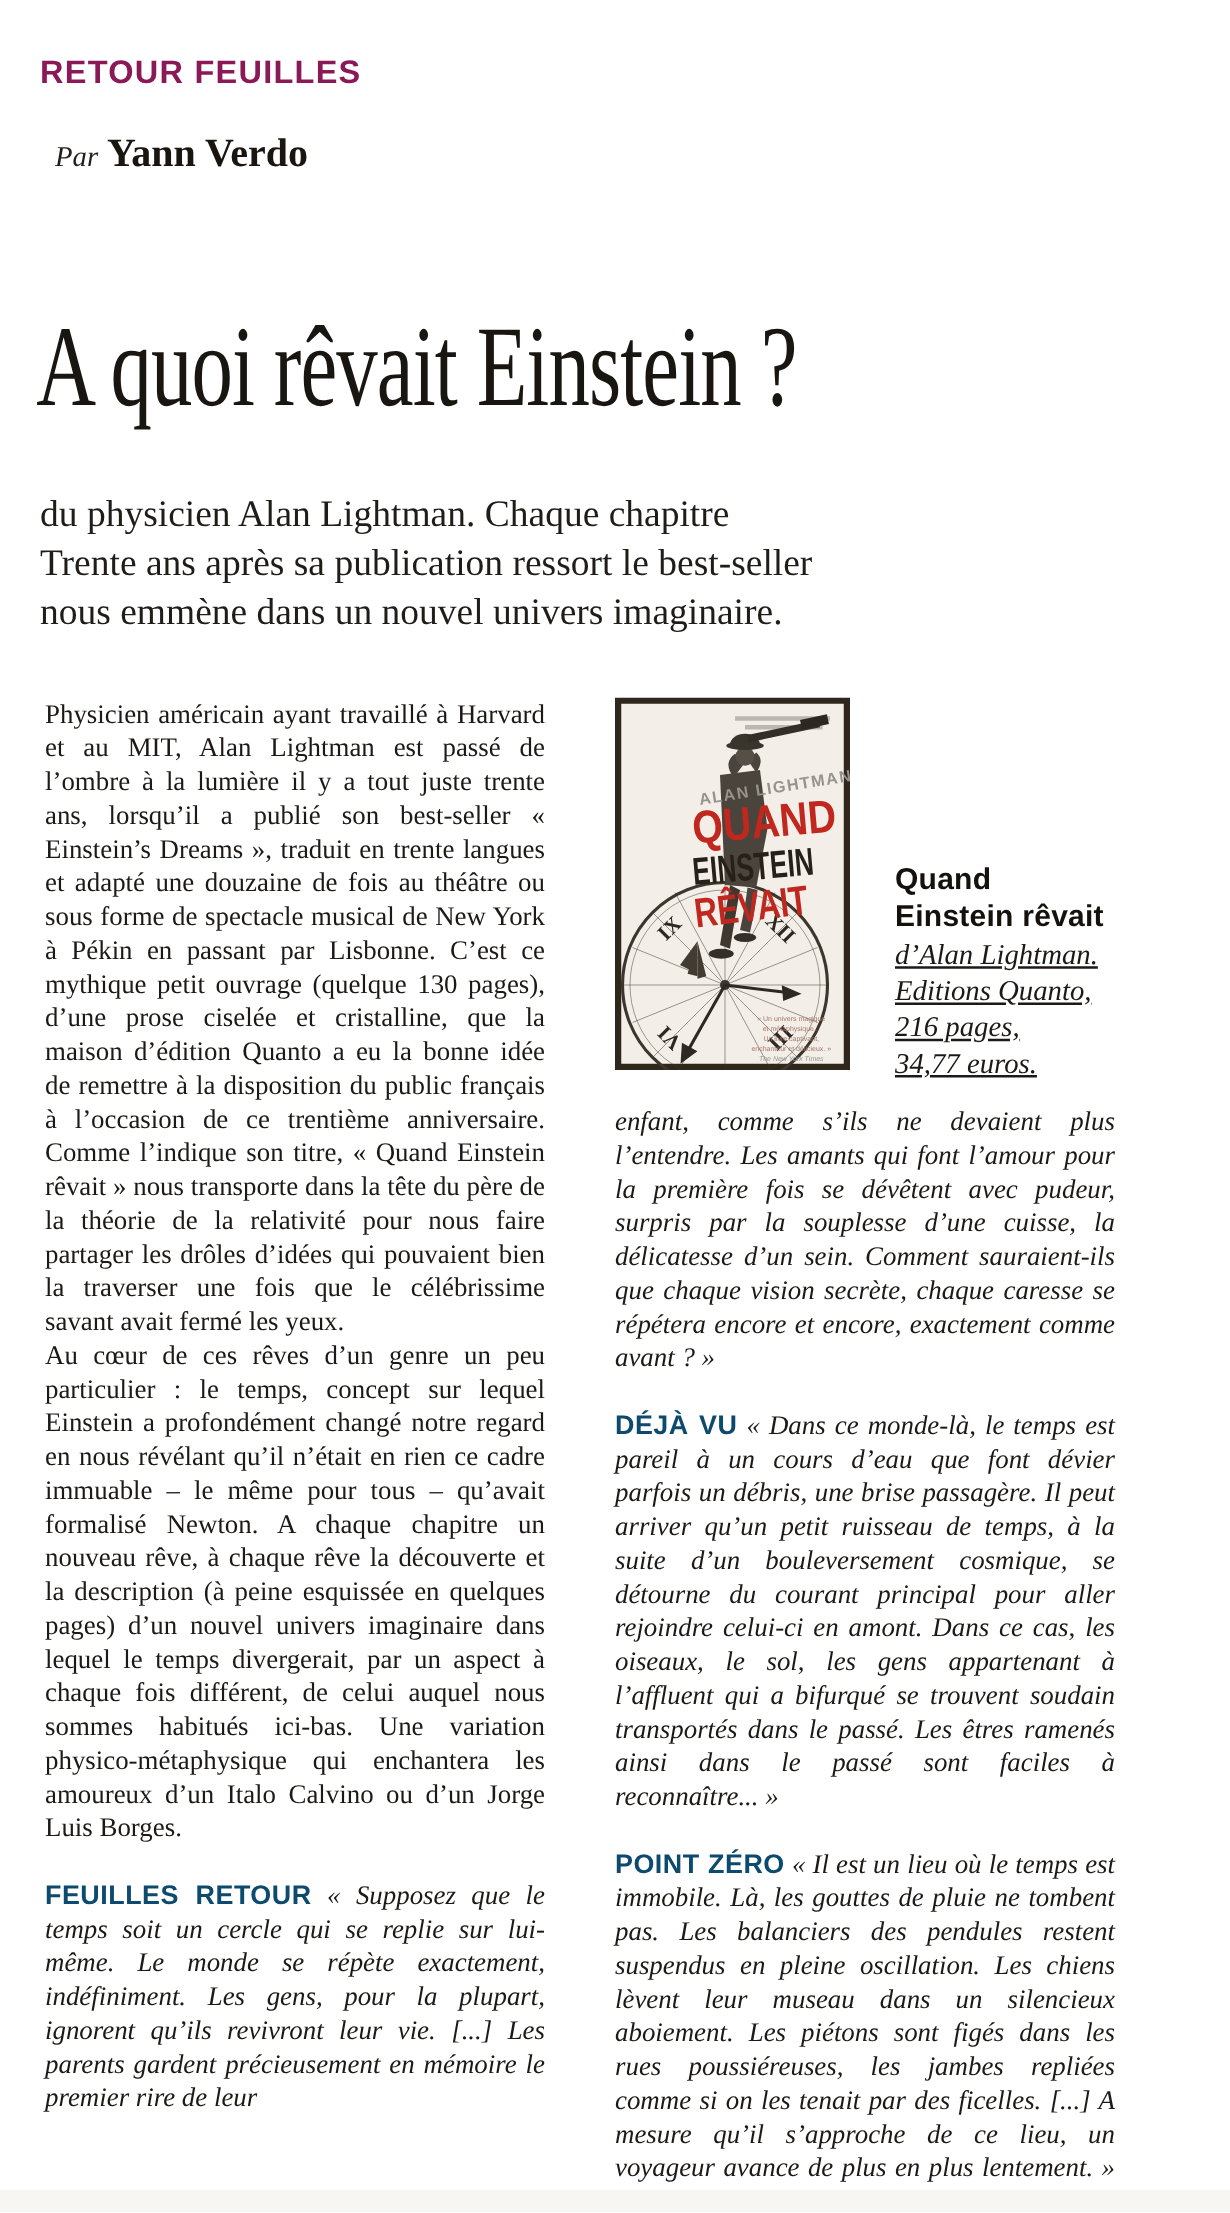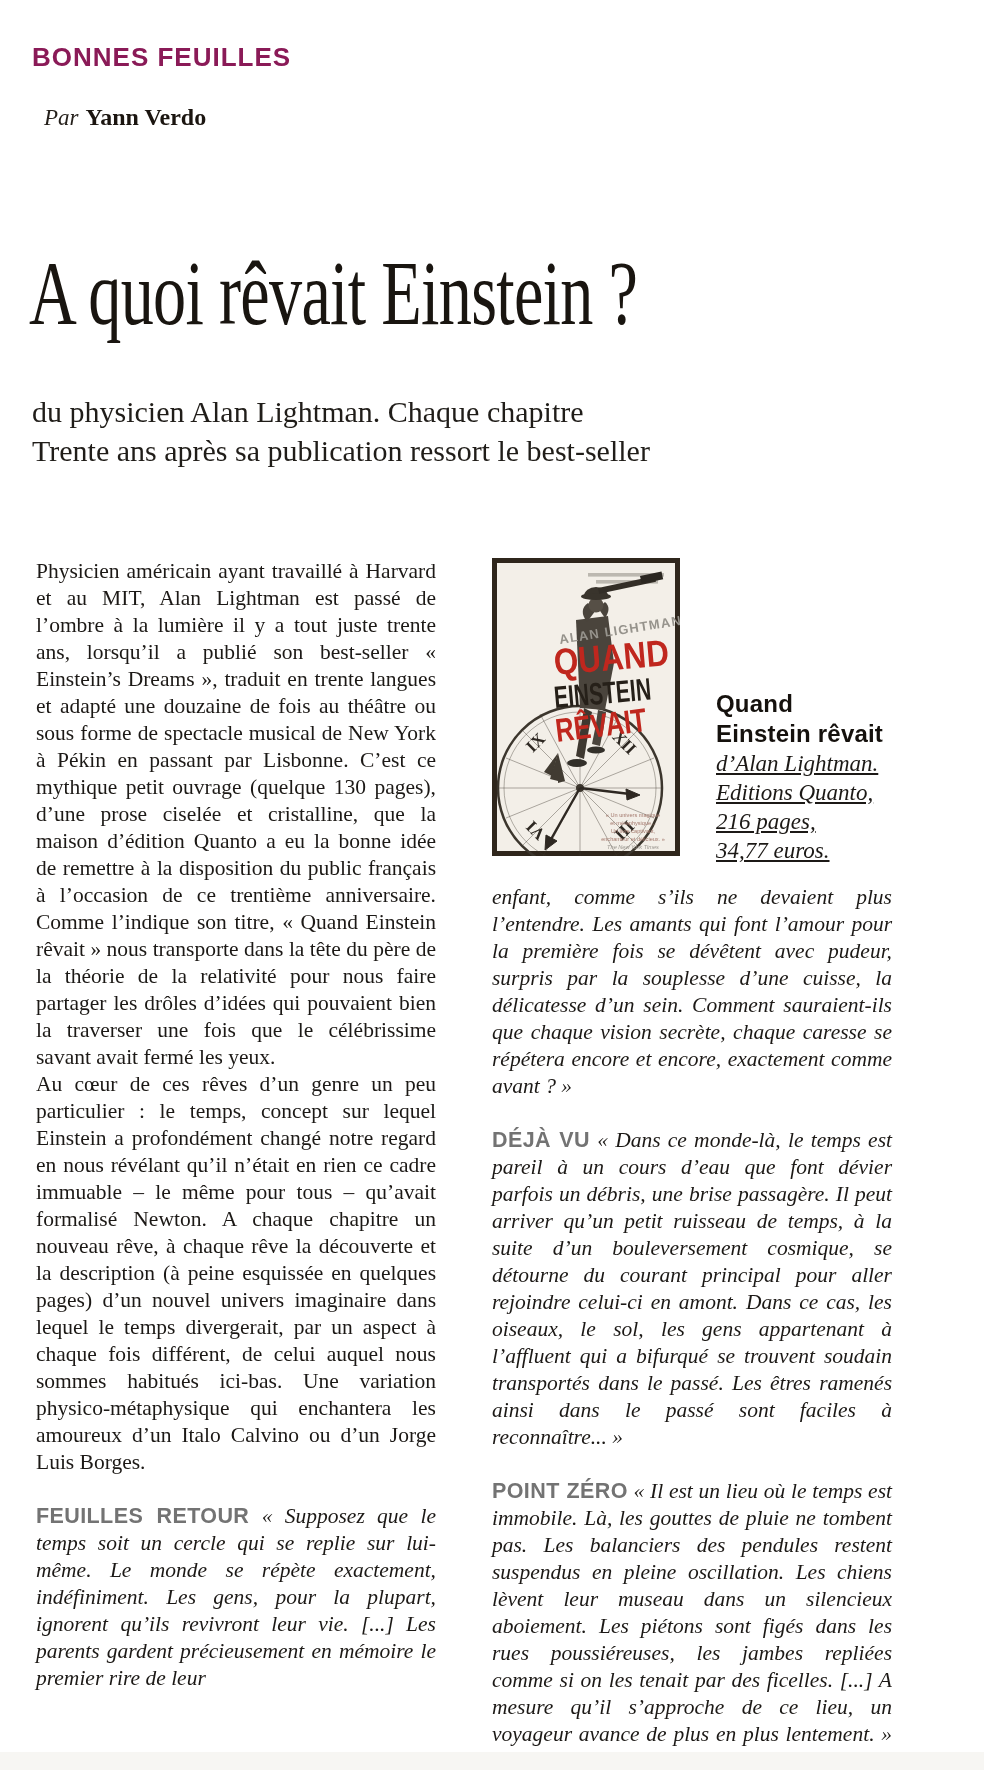--- a/index.html
+++ b/index.html
@@ -15,21 +15,21 @@
 
   
   .kicker {
     position: absolute; left: 32px; top: 42px;
     font-family: "Liberation Sans", sans-serif;
     font-weight: 700; font-size: 26px; letter-spacing: 1px;
     color: #8a1a57;
   }
   .byline { position: absolute; left: 32px; top: 104px; white-space: nowrap; }
   .byline-prefix { font-style: italic; font-size: 23px; color: #241f1a; margin-left: 12px; }
-  .byline-author { font-weight: 700; font-size: 24px; color: #1b1510; margin-left: 7px; }
+  .byline-author { font-weight: 700; font-size: 32px; color: #1b1510; margin-left: 7px; }
 
   .headline {
     position: absolute; left: 29px; top: 247px; margin: 0;
     font-weight: 400; font-size: 92px; line-height: 1;
     letter-spacing: -1px; white-space: nowrap;
     transform: scaleX(0.72); transform-origin: left top;
     color: #191510;
   }
 
   .standfirst {
@@ -45,21 +45,21 @@
   .col { width: 408px; }
   .body {
     margin: 0; font-size: 21.5px; line-height: 27px;
     text-align: justify; hyphens: auto; -webkit-hyphens: auto;
   }
   .qt { font-style: italic; }
   .sec { margin-top: 27px; }
   .lead-in {
     font-family: "Liberation Sans", sans-serif;
     font-weight: 700; font-style: normal; font-size: 21.5px;
-    letter-spacing: 0.4px; color: #737373;
+    letter-spacing: 0.4px; color: #0c4a6e;
   }
   .end-mark { font-style: normal; font-size: 19px; color: #111; }
 
   
   .book-row { display: flex; margin-bottom: 26px; height: 300px; }
   .book-cover { width: 188px; height: 298px; flex: 0 0 auto; }
   .book-caption { margin-left: 36px; padding-top: 131px; }
   .book-caption-title {
     font-family: "Liberation Sans", sans-serif;
     font-weight: 700; font-size: 24px; line-height: 30px;
@@ -72,31 +72,32 @@
   .bottom-strip {
     position: absolute; left: 0; top: 1752px;
     width: 984px; height: 18px; background: #f7f6f3;
   }
 </style>
 </head>
 <body>
 
 <div class="page">
 
-  <div class="kicker">BONNES FEUILLES</div>
+  <div class="kicker">RETOUR FEUILLES</div>
 
   <div class="byline">
     <span class="byline-prefix">Par</span><span class="byline-author">Yann Verdo</span>
   </div>
 
   <h1 class="headline">A quoi rêvait Einstein ?</h1>
 
   <div class="standfirst">
     <div>du physicien Alan Lightman. Chaque chapitre</div>
     <div>Trente ans après sa publication ressort le best-seller</div>
+    <div>nous emmène dans un nouvel univers imaginaire.</div>
   </div>
 
   <div class="columns">
 
     <div class="col">
       <p class="body">Physicien américain ayant travaillé à Harvard et au MIT, Alan Lightman est passé de l’ombre à la lumière il y a tout juste trente ans, lorsqu’il a publié son best-seller « Einstein’s Dreams », traduit en trente langues et adapté une douzaine de fois au théâtre ou sous forme de spectacle musical de New York à Pékin en passant par Lisbonne. C’est ce mythique petit ouvrage (quelque 130 pages), d’une prose ciselée et cristalline, que la maison d’édition Quanto a eu la bonne idée de remettre à la disposition du public français à l’occasion de ce trentième anniversaire. Comme l’indique son titre, « Quand Einstein rêvait » nous transporte dans la tête du père de la théorie de la relativité pour nous faire partager les drôles d’idées qui pouvaient bien la traverser une fois que le célébrissime savant avait fermé les yeux.</p>
       <p class="body">Au cœur de ces rêves d’un genre un peu particulier : le temps, concept sur lequel Einstein a profondément changé notre regard en nous révélant qu’il n’était en rien ce cadre immuable – le même pour tous – qu’avait formalisé Newton. A chaque chapitre un nouveau rêve, à chaque rêve la découverte et la description (à peine esquissée en quelques pages) d’un nouvel univers imaginaire dans lequel le temps divergerait, par un aspect à chaque fois différent, de celui auquel nous sommes habitués ici-bas. Une variation physico-métaphysique qui enchantera les amoureux d’un Italo Calvino ou d’un Jorge Luis Borges.</p>
       <p class="body sec"><b class="lead-in">FEUILLES RETOUR</b> <i class="qt">« Supposez que le temps soit un cercle qui se replie sur lui-même. Le monde se répète exactement, indéfiniment. Les gens, pour la plupart, ignorent qu’ils revivront leur vie. [...] Les parents gardent précieusement en mémoire le premier rire de leur</i></p>
     </div>
 

